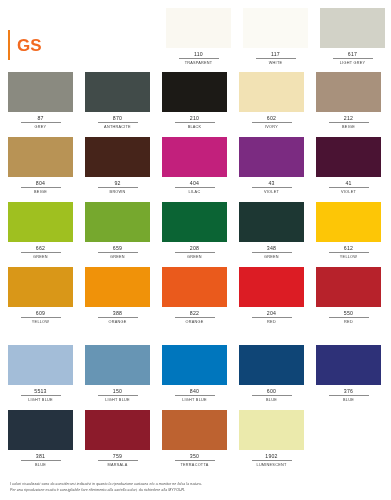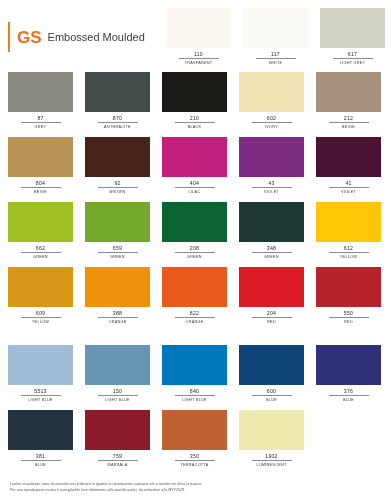--- a/index.html
+++ b/index.html
@@ -6,21 +6,21 @@
   html, body {
     width: 391px; height: 500px;
     background: #ffffff;
     font-family: "Liberation Sans", sans-serif;
     overflow: hidden;
   }
   .page { position: relative; width: 391px; height: 500px; background:#fff; }
 
   
   .header {
-    position: absolute; left: 0; top: 8px; width: 391px; height: 58px;
+    position: absolute; left: 0; top: 16px; width: 391px; height: 58px;
   }
   .logo-wrap {
     position: absolute; left: 8px; top: 14px;
     display: flex; align-items: center; height: 30px;
   }
   .logo-bar {
     width: 2px; height: 30px; background: #f07d18; margin-right: 7px;
   }
   .logo-gs {
     font-size: 17px; font-weight: bold; color: #f26a21;
@@ -80,21 +80,20 @@
 </style>
 </head>
 <body>
 
 <div class="page">
 
   <div class="header">
     <div class="logo-wrap">
       <span class="logo-bar"></span>
       <span class="logo-gs">GS</span>
-      <span class="logo-title">Embossed Moulded</span>
     </div>
   </div>
 
   <div class="grid" id="swatch-grid">
       <div class="row" id="row-1">
         <div class="cell">
           <div class="swatch" style="background: rgb(250, 248, 241);"></div>
           <div class="code">110</div>
           <div class="cname">TRASPARENT</div>
         </div>

